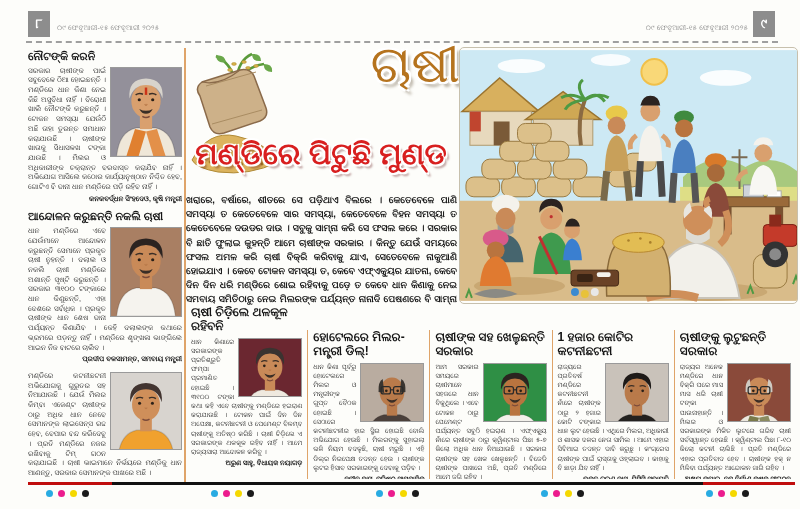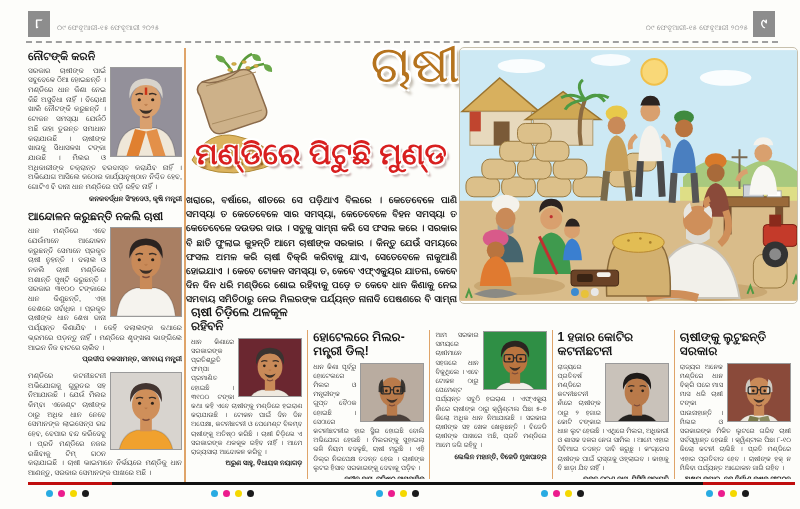--- a/index.html
+++ b/index.html
@@ -356,20 +356,21 @@
                 <rect x="31.5" y="22" width="9" height="7" rx="2"></rect>
                 <path d="M28.5 25 h3"></path>
               </g>
   </svg>
           </span>
         <span>ଧାନ କିଣା ପୂର୍ବରୁ ହୋଟେଲରେ ମିଲର ଓ ମନ୍ତ୍ରୀଙ୍କ ଗୁପ୍ତ ବୈଠକ ହୋଇଛି । ସେଠାରେ କଟନୀଛଟନୀର ହାର ସ୍ଥିର ହୋଇଛି ବୋଲି ଅଭିଯୋଗ ହେଉଛି । ମିଲରଙ୍କୁ ସୁହାଇଲା ଭଳି ନିୟମ ବଦଳୁଛି, ଚାଷୀ ମରୁଛି । ଏହି ଡିଲ୍‌ର ନିରପେକ୍ଷ ତଦନ୍ତ ହେଉ । ଚାଷୀଙ୍କ ଲୁଟର ହିସାବ ସରକାରଙ୍କୁ ଦେବାକୁ ପଡ଼ିବ ।</span>
         <div class="bbyline">ନବୀନ ଦାସ, ବରିଷ୍ଠ ସାମ୍ବାଦିକ</div>
       </div>
     </div>
     <div class="bcol">
+      <div class="bhead">ଚାଷୀଙ୍କ ସହ ଖେଳୁଛନ୍ତି ସରକାର</div>
       <div class="bbody">
         <span class="photo bp">
             <svg viewBox="0 0 60 72" preserveAspectRatio="xMidYMin slice" xmlns="http://www.w3.org/2000/svg">
     <rect width="60" height="72" fill="#2f8f45"></rect>
     <path d="M6 72 Q8 52 22 49 L38 49 Q52 52 54 72 Z" fill="#f2f0ea" stroke="rgba(0,0,0,.15)"></path>
 
     <rect x="25" y="37" width="10" height="13" fill="#b9743f"></rect>
     <ellipse cx="30" cy="27" rx="12" ry="14" fill="#b9743f"></ellipse>
     <path d="M16.5 25 Q15 9 30 8.5 Q45 9 43.5 25 Q40 14 30 14 Q20 14 16.5 25 Z" fill="#2b2420"></path>
     <circle cx="24.5" cy="26" r="1.3" fill="#2a2018"></circle>

